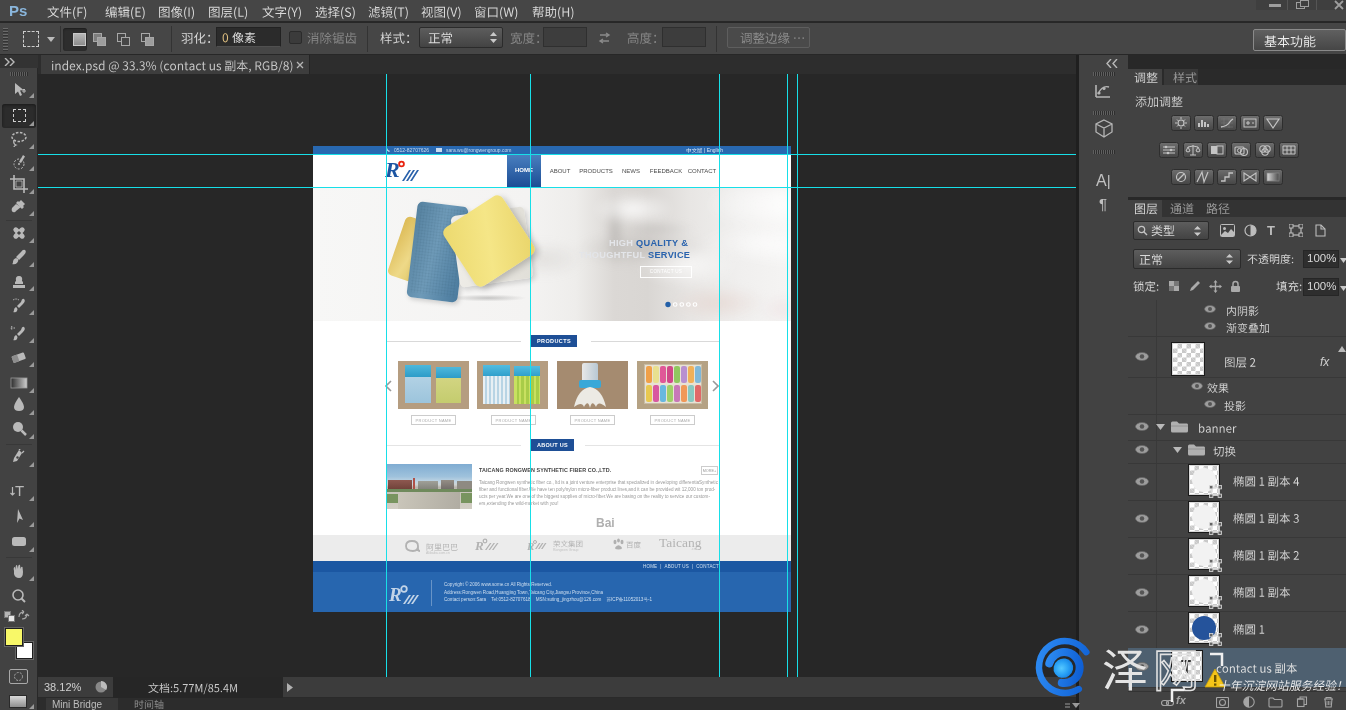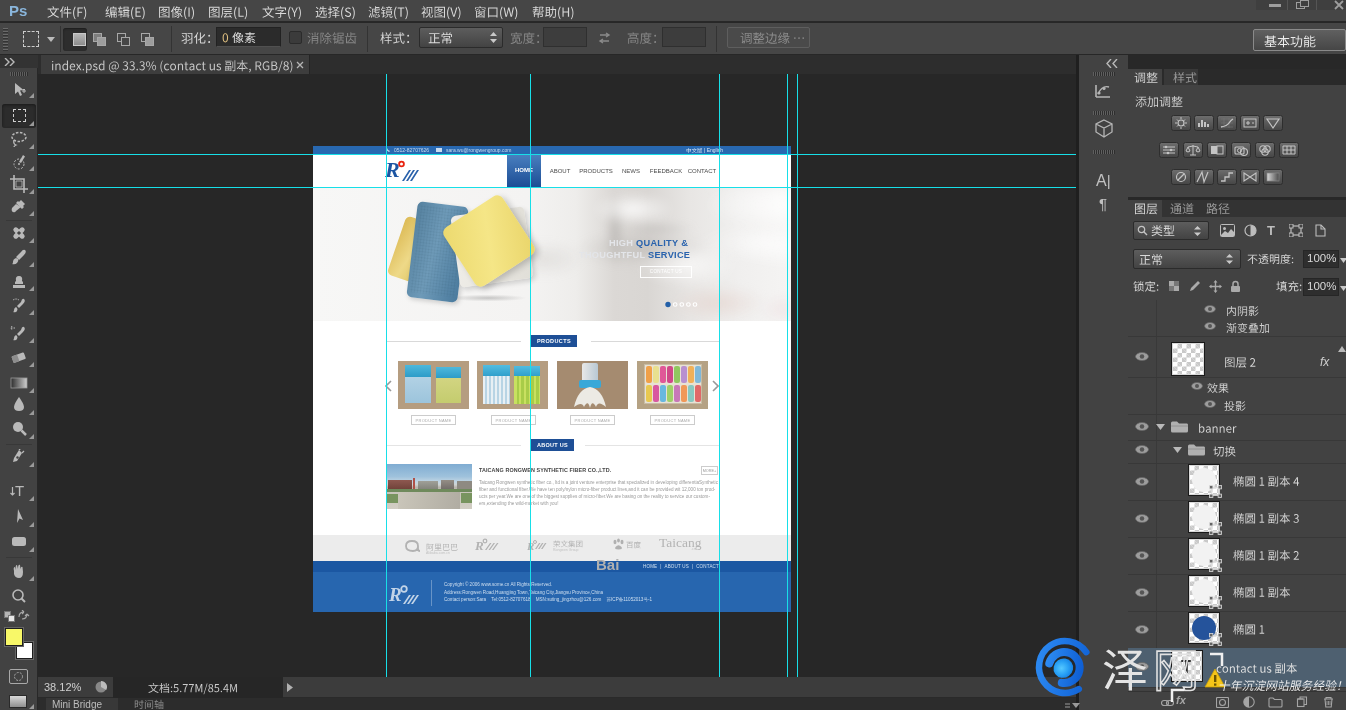--- a/index.html
+++ b/index.html
@@ -493,21 +493,21 @@
       <text x="0" y="11" font-family="Liberation Serif" font-style="italic" font-weight="bold" font-size="11" fill="#b2b2b2">R</text>
       <circle cx="8" cy="3" r="1.5" fill="none" stroke="#b2b2b2" stroke-width="1"></circle>
       <path d="M8 10 L12 4 L13.5 4 L9.5 10 Z M11 10 L15 4 L16.5 4 L12.5 10 Z M14 10 L18 4 L19.5 4 L15.5 10 Z" fill="#b2b2b2"></path>
     </svg>
 <svg class="a" width="32" height="11" style="left:515px;top:465.4px;overflow:visible">
       <g transform="translate(0,7.7)">
         <path d="M0.7 -4.4V-3.0H1.2V-3.9H6.3V-3.0H6.9V-4.4ZM4.7 -6.3V-5.7H2.8V-6.3H2.2V-5.7H0.4V-5.2H2.2V-4.6H2.8V-5.2H4.7V-4.6H5.2V-5.2H7.1V-5.7H5.2V-6.3ZM3.5 -3.7V-2.7H0.5V-2.2H3.1C2.5 -1.3 1.3 -0.5 0.3 -0.2C0.4 -0.1 0.5 0.2 0.6 0.3C1.7 -0.1 2.7 -0.9 3.5 -1.9V0.6H4.0V-1.9C4.7 -1.0 5.8 -0.1 6.9 0.3C6.9 0.1 7.1 -0.1 7.2 -0.2C6.2 -0.6 5.0 -1.3 4.4 -2.2H7.0V-2.7H4.0V-3.7Z M10.7 -6.2C10.9 -5.8 11.1 -5.3 11.2 -5.0L11.8 -5.2C11.7 -5.5 11.5 -6.0 11.3 -6.4ZM7.9 -5.0V-4.4H9.0C9.5 -3.3 10.1 -2.3 10.9 -1.5C10.0 -0.8 9.0 -0.3 7.8 0.1C7.9 0.2 8.1 0.4 8.1 0.6C9.4 0.2 10.4 -0.4 11.3 -1.1C12.1 -0.3 13.1 0.2 14.4 0.5C14.5 0.4 14.6 0.1 14.8 0.0C13.6 -0.3 12.5 -0.8 11.7 -1.5C12.5 -2.3 13.0 -3.2 13.5 -4.4H14.7V-5.0ZM11.3 -1.9C10.6 -2.6 10.0 -3.5 9.6 -4.4H12.8C12.5 -3.4 11.9 -2.6 11.3 -1.9Z M18.4 -2.2V-1.7H15.4V-1.2H17.9C17.2 -0.7 16.1 -0.2 15.2 0.0C15.3 0.2 15.5 0.4 15.6 0.5C16.6 0.2 17.7 -0.4 18.4 -1.0V0.6H19.0V-1.0C19.8 -0.4 20.9 0.2 21.9 0.5C22.0 0.3 22.1 0.1 22.3 -0.0C21.3 -0.2 20.3 -0.7 19.5 -1.2H22.1V-1.7H19.0V-2.2ZM18.7 -4.1V-3.6H16.9V-4.1ZM18.5 -6.2C18.6 -6.0 18.8 -5.7 18.8 -5.5H17.1C17.3 -5.7 17.4 -6.0 17.6 -6.2L17.0 -6.3C16.7 -5.7 16.1 -4.8 15.2 -4.2C15.4 -4.1 15.5 -3.9 15.6 -3.8C15.9 -4.0 16.1 -4.2 16.3 -4.4V-2.0H16.9V-2.3H21.9V-2.7H19.2V-3.2H21.4V-3.6H19.2V-4.1H21.3V-4.5H19.2V-5.0H21.7V-5.5H19.4C19.3 -5.7 19.2 -6.1 19.0 -6.3ZM18.7 -4.5H16.9V-5.0H18.7ZM18.7 -3.2V-2.7H16.9V-3.2Z M23.1 -6.0V0.6H23.7V0.3H28.8V0.6H29.4V-6.0ZM23.7 -0.2V-5.5H28.8V-0.2ZM26.6 -5.1V-4.2H24.2V-3.7H26.4C25.8 -2.9 24.9 -2.1 24.1 -1.6C24.2 -1.5 24.4 -1.4 24.4 -1.3C25.2 -1.7 26.0 -2.3 26.6 -3.0V-1.3C26.6 -1.2 26.6 -1.2 26.5 -1.2C26.4 -1.2 26.1 -1.2 25.7 -1.2C25.8 -1.0 25.9 -0.8 25.9 -0.7C26.4 -0.7 26.7 -0.7 26.9 -0.8C27.1 -0.8 27.2 -1.0 27.2 -1.3V-3.7H28.3V-4.2H27.2V-5.1Z" fill="#b2b2b2"></path>
       </g>
     </svg>
 <div class="t" style="left:515px;top:474px;font-size:3.5px;color:#c2c2c2">Rongwen Group</div>
-<div class="t" style="left:558px;top:482px;font-size:15px;font-weight:bold;color:#b0b0b0">Bai</div>
+<div class="t" style="left:558px;top:442px;font-size:12px;font-weight:bold;color:#b0b0b0">Bai</div>
 <svg class="a" width="13" height="12" style="left:574px;top:464px">
       <ellipse cx="3" cy="4" rx="1.5" ry="2.2" fill="#b0b0b0"></ellipse>
       <ellipse cx="10" cy="4" rx="1.5" ry="2.2" fill="#b0b0b0"></ellipse>
       <ellipse cx="6.5" cy="2.5" rx="1.4" ry="2" fill="#b0b0b0"></ellipse>
       <path d="M3.5 9 Q6.5 5.5 9.5 9 Q11 11.5 6.5 11.5 Q2 11.5 3.5 9 Z" fill="#b0b0b0"></path>
     </svg>
 <svg class="a" width="17" height="11" style="left:588px;top:466.4px;overflow:visible">
       <g transform="translate(0,7.7)">
         <path d="M1.3 -4.2V0.6H1.9V0.1H5.7V0.6H6.3V-4.2H3.7C3.8 -4.6 3.9 -5.0 4.0 -5.3H7.0V-5.9H0.5V-5.3H3.4C3.3 -5.0 3.2 -4.6 3.1 -4.2ZM1.9 -1.8H5.7V-0.4H1.9ZM1.9 -2.3V-3.7H5.7V-2.3Z M10.4 -4.8V-4.2H9.2V-3.7H10.4V-2.5H13.3V-3.7H14.5V-4.2H13.3V-4.8H12.8V-4.2H10.9V-4.8ZM12.8 -3.7V-2.9H10.9V-3.7ZM13.2 -1.5C12.8 -1.1 12.4 -0.8 11.8 -0.6C11.3 -0.8 10.9 -1.1 10.6 -1.5ZM9.3 -2.0V-1.5H10.3L10.0 -1.4C10.3 -1.0 10.7 -0.6 11.2 -0.4C10.5 -0.1 9.7 0.0 8.9 0.1C9.0 0.2 9.1 0.4 9.2 0.6C10.1 0.4 11.0 0.3 11.8 -0.1C12.6 0.3 13.4 0.5 14.4 0.6C14.5 0.5 14.6 0.2 14.7 0.1C13.9 0.0 13.1 -0.1 12.4 -0.3C13.1 -0.7 13.7 -1.2 14.0 -1.8L13.6 -2.0L13.6 -2.0ZM11.0 -6.2C11.2 -6.0 11.3 -5.8 11.3 -5.6H8.4V-3.5C8.4 -2.4 8.4 -0.8 7.8 0.3C7.9 0.4 8.2 0.5 8.3 0.6C8.9 -0.6 9.0 -2.3 9.0 -3.5V-5.0H14.6V-5.6H12.0C11.9 -5.8 11.7 -6.1 11.6 -6.3Z" fill="#b0b0b0"></path>
       </g>

